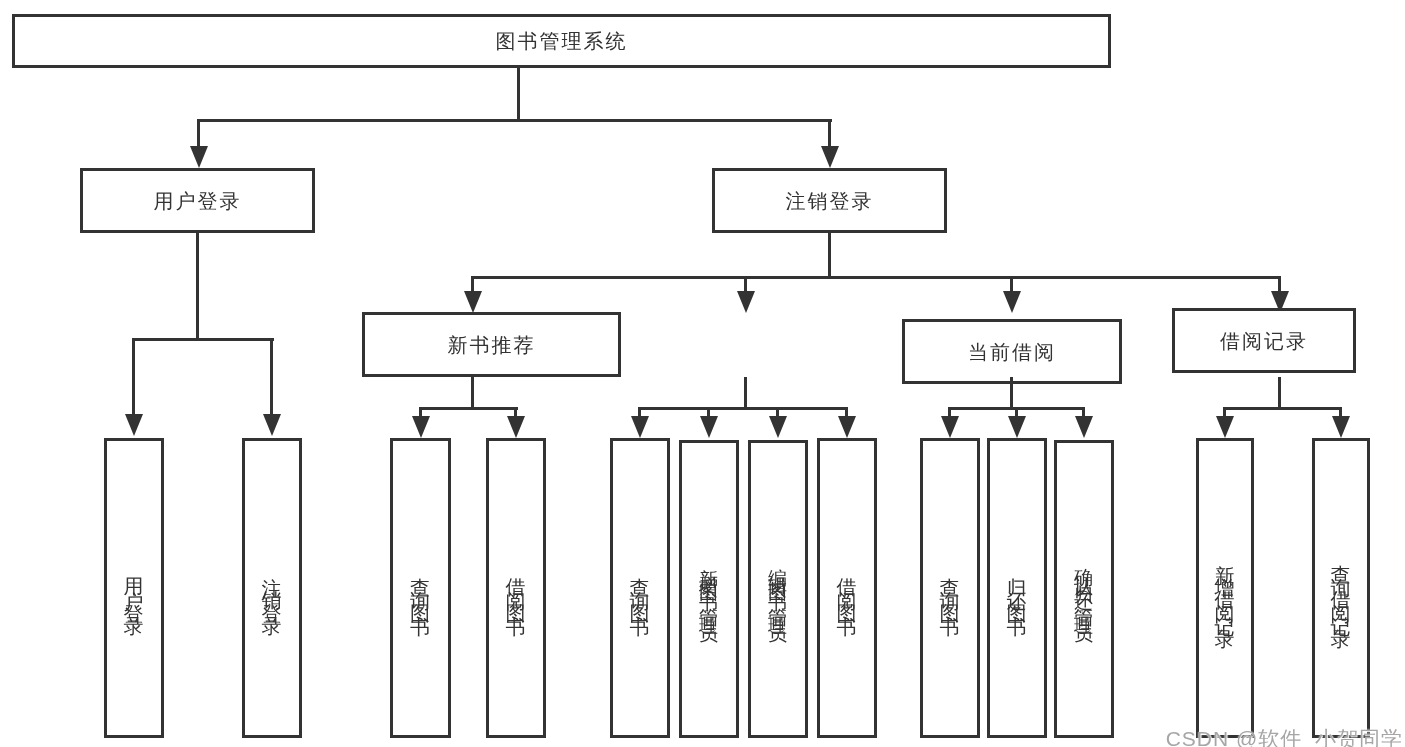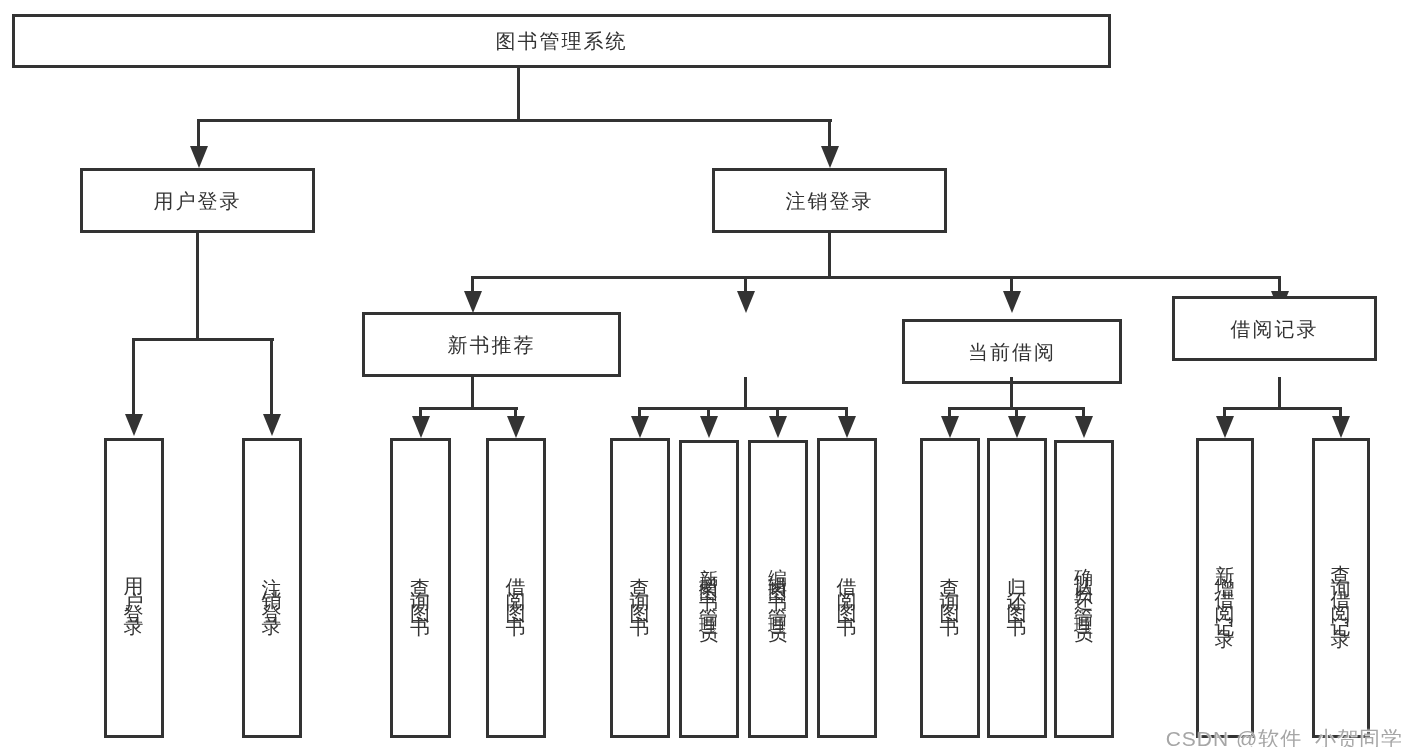--- a/index.html
+++ b/index.html
@@ -78,21 +78,21 @@
     </div>
   <div class="varrow" style="left:1010px;top:276px;height:16px;">
       <i class="head"></i>
     </div>
   <div class="varrow" style="left:1278px;top:276px;height:16px;">
       <i class="head"></i>
     </div>
 
   <div class="node" style="left:362px;top:312px;width:259px;height:65px;">新书推荐</div>
   <div class="node" style="left:902px;top:312px;width:220px;height:65px;margin-top:7px;">当前借阅</div>
-  <div class="node" style="left:1172px;top:296px;width:205px;height:65px;">借阅记录</div>
+  <div class="node" style="left:1172px;top:308px;width:184px;height:65px;">借阅记录</div>
 
   <div class="vline" style="left:471px;top:377px;height:30px;"></div>
   <div class="hline" style="left:419px;top:407px;width:99px;"></div>
   <div class="varrow" style="left:419px;top:407px;height:10px;">
       <i class="head"></i>
     </div>
   <div class="varrow" style="left:514px;top:407px;height:10px;">
       <i class="head"></i>
     </div>
 

